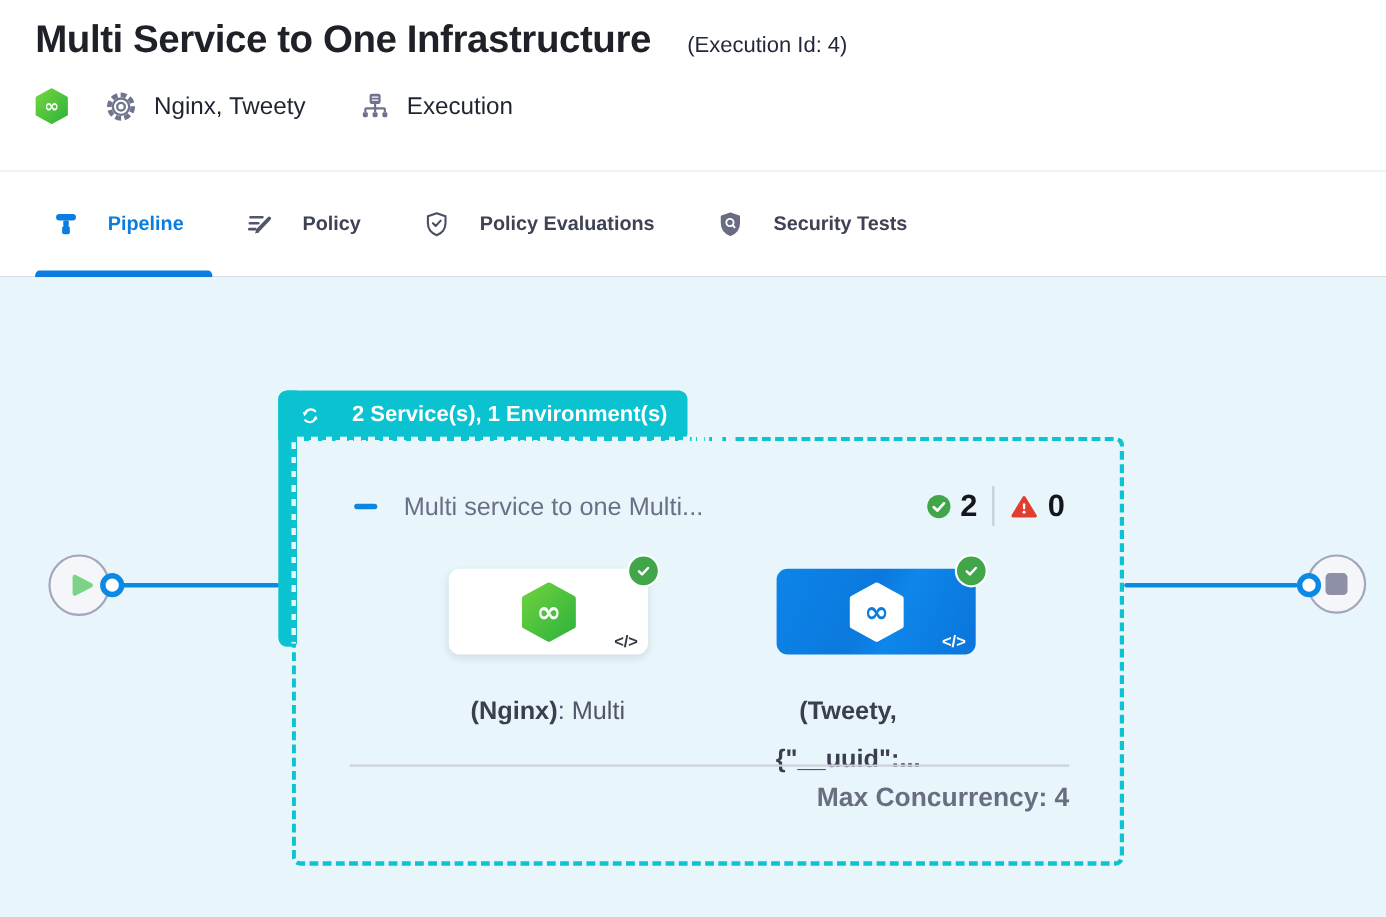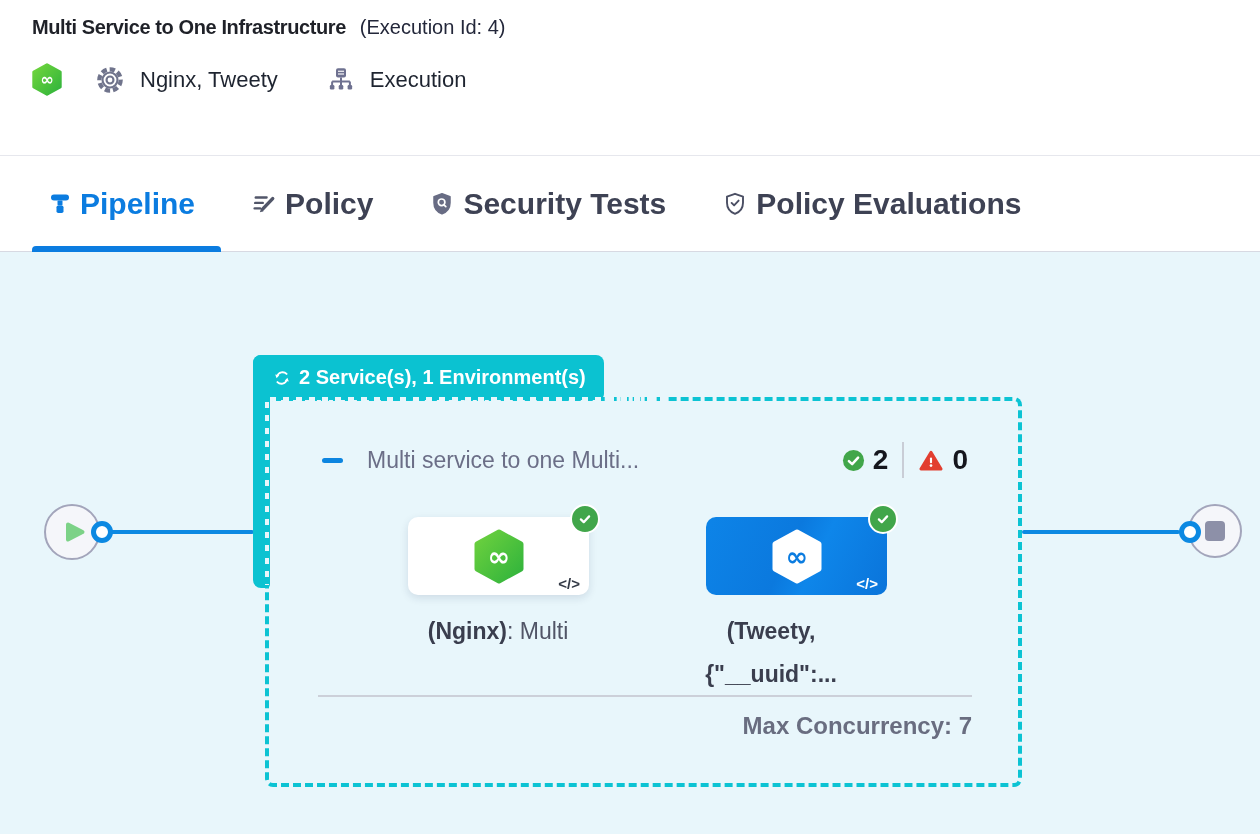--- a/index.html
+++ b/index.html
@@ -2,51 +2,51 @@
 <html><head>
 <meta charset="utf-8">
 <style>
   * { margin:0; padding:0; box-sizing:border-box; }
   html,body { width:1260px; height:834px; overflow:hidden;
     font-family:"Liberation Sans", sans-serif; background:#fff; }
 
   
   .header { background:#fff; padding:16px 32px 0 32px; height:155px; }
   .title-row { display:flex; align-items:baseline; gap:14px; }
-  .page-title { font-size:20px; font-weight:700; color:#1f2128; letter-spacing:-0.4px; }
-  .exec-id { font-size:20px; font-weight:400; color:#23273a; }
+  .page-title { font-size:35px; font-weight:700; color:#1f2128; letter-spacing:-0.4px; }
+  .exec-id { font-size:20px; font-weight:400; color:#23273a;margin-left:19px; }
   .meta-row { margin-top:24px; display:flex; align-items:center; }
   .meta-label { font-size:22px; color:#1e2430; }
   .icon-gap-lg { margin-left:32px; }
   .icon-gap-sm { margin-left:14px; }
   .icon-gap-xl { margin-left:48px; }
 
   
   .tabbar { height:97px; background:#fff; border-top:1px solid #e6e7ed; border-bottom:1px solid #d7d9e2;
     display:flex; align-items:center; padding-left:48px; gap:56px; position:relative; }
-  .tab { display:flex; align-items:center; gap:8px; font-size:30px; font-weight:600; color:#3e4254;
+  .tab { display:flex; align-items:center; gap:26px; font-size:18px; font-weight:600; color:#3e4254;
     height:100%; position:relative; cursor:pointer; }
   .tab.active { color:#0b7ce0; font-weight:700; }
   .tab.active::after { content:""; position:absolute; left:-16px; right:-26px; bottom:-1px;
     height:6px; background:#0b7ce0; border-radius:4px 4px 0 0; }
 
   
   .canvas { position:relative; width:1260px; height:582px; background:#e8f6fb; overflow:hidden; }
 
   .edge { position:absolute; height:4px; background:#0c89e2; border-radius:2px; z-index:1; }
   .ring { position:absolute; width:22px; height:22px; border-radius:50%;
     border:5px solid #0c89e2; background:#fff; z-index:6; }
   .term-node { position:absolute; border-radius:50%; background:#f5f6fa; border:2px solid #a3a5bb;
     display:flex; align-items:center; justify-content:center; z-index:5; }
   .stop-square { width:20px; height:20px; background:#8d90a8; border-radius:4px; }
 
   .teal-bar { position:absolute; left:253px; top:103px; width:17px; height:233px;
     background:#0bc2d1; border-radius:8px 0 4px 8px; z-index:2; }
   .group-badge { position:absolute; left:253px; top:103px; height:45px; display:flex; align-items:center;
-    gap:6px; padding:0 18px; background:#0bc2d1; color:#fff; font-size:20px; font-weight:600;
+    gap:27px; padding:0 18px; background:#0bc2d1; color:#fff; font-size:20px; font-weight:600;
     border-radius:8px 8px 6px 0; z-index:3; cursor:pointer; white-space:nowrap; }
   .dashed-box { position:absolute; left:265px; top:145px; width:757px; height:390px;
     border:4px dashed #0cc3d3; border-radius:8px; z-index:1; }
   .dash-overlay-h { position:absolute; left:270px; top:145px; width:400px; height:4px; z-index:4;
     background:repeating-linear-gradient(90deg,#e8f6fb 0 6px, transparent 6px 13px); }
   .dash-overlay-v { position:absolute; left:265px; top:150px; width:4px; height:183px; z-index:4;
     background:repeating-linear-gradient(180deg,#e8f6fb 0 6px, transparent 6px 13px); }
 
   .stage-header { position:absolute; left:322px; top:190px; width:646px; height:36px;
     display:flex; align-items:center; justify-content:space-between; z-index:2; }
@@ -60,21 +60,21 @@
   .svc-card { position:absolute; width:181px; height:78px; border-radius:10px; z-index:2;
     display:flex; align-items:center; justify-content:center; cursor:pointer; }
   .svc-card.white { background:#fff; box-shadow:0 3px 8px rgba(20,30,70,.12); }
   .svc-card.blue  { background:linear-gradient(115deg,#0d84e8 0%,#0b79de 45%,#0e86ea 60%,#0a74da 100%); }
   .code-glyph { position:absolute; right:9px; bottom:3px; font-size:15px; font-weight:700; }
   .code-dark { color:#343a46; } .code-white { color:#fff; }
   .check-badge { position:absolute; top:-13px; right:-11px; width:30px; height:30px; border-radius:50%;
     background:#41a64a; border:2.5px solid #fff; display:flex; align-items:center; justify-content:center; }
 
   .svc-label { position:absolute; width:220px; text-align:center; font-size:23px; line-height:43px;
-    color:#515567; z-index:2; }
+    color:#515567; z-index:2;margin-top:15px; }
   .svc-label b { color:#3a3e4e; font-weight:700; }
 
   .cards-divider { position:absolute; left:318px; top:443px; width:654px; height:2px; background:#ccd0d9; z-index:2; }
   .max-conc { position:absolute; left:572px; top:460px; width:400px; text-align:right;
     font-size:24px; font-weight:700; color:#696d80; z-index:2; }
 </style>
 </head>
 <body>
 
 <div class="header">
@@ -143,35 +143,35 @@
         </g>
         <line x1="10.5" y1="17" x2="20" y2="7" stroke="#515669" stroke-width="3.2" stroke-linecap="round"></line>
         <polygon points="8.2,19.6 11.6,18.8 9.2,16.5" fill="#515669"></polygon>
       </svg>
     </span>
     <span>Policy</span>
   </div>
   <div class="tab">
     <span style="display:flex;">
       <svg width="26" height="26" viewBox="0 0 26 26">
+        <path d="M13 2.8 L21 5.6 V11.8 C21 17.4 17.5 21.2 13 22.9 C8.5 21.2 5 17.4 5 11.8 V5.6 Z" fill="none" stroke="#4a4e63" stroke-width="1.9" stroke-linejoin="round"></path>
+        <polyline points="9.6,11.9 12.1,14.4 16.6,9.6" fill="none" stroke="#4a4e63" stroke-width="1.9" stroke-linecap="round" stroke-linejoin="round"></polyline>
+      </svg>
+    </span>
+    <span>Policy Evaluations</span>
+  </div>
+  <div class="tab">
+    <span style="display:flex;">
+      <svg width="26" height="26" viewBox="0 0 26 26">
         <path d="M13 2.8 L21 5.6 V11.8 C21 17.4 17.5 21.2 13 22.9 C8.5 21.2 5 17.4 5 11.8 V5.6 Z" fill="#686c84" stroke="#686c84" stroke-width="1.5" stroke-linejoin="round"></path>
         <circle cx="12.6" cy="11.3" r="3.3" fill="none" stroke="#fff" stroke-width="1.7"></circle>
         <line x1="15" y1="13.8" x2="16.8" y2="15.6" stroke="#fff" stroke-width="1.7" stroke-linecap="round"></line>
       </svg>
     </span>
     <span>Security Tests</span>
-  </div>
-  <div class="tab">
-    <span style="display:flex;">
-      <svg width="26" height="26" viewBox="0 0 26 26">
-        <path d="M13 2.8 L21 5.6 V11.8 C21 17.4 17.5 21.2 13 22.9 C8.5 21.2 5 17.4 5 11.8 V5.6 Z" fill="none" stroke="#4a4e63" stroke-width="1.9" stroke-linejoin="round"></path>
-        <polyline points="9.6,11.9 12.1,14.4 16.6,9.6" fill="none" stroke="#4a4e63" stroke-width="1.9" stroke-linecap="round" stroke-linejoin="round"></polyline>
-      </svg>
-    </span>
-    <span>Policy Evaluations</span>
   </div>
 </div>
 
 <div class="canvas">
 
   <div class="term-node" style="left:44px; top:252px; width:56px; height:56px;">
     <span style="display:flex; margin-left:5px;">
       <svg width="22" height="22" viewBox="0 0 22 22">
         <polygon points="4,3.5 18.5,11 4,18.5" fill="#7cd287" stroke="#7cd287" stroke-width="4" stroke-linejoin="round"></polygon>
       </svg>
@@ -259,21 +259,21 @@
 
   <div class="svc-label" style="left:388px; top:358px;">
     <div><b>(Nginx)</b><span>: Multi</span></div>
   </div>
   <div class="svc-label" style="left:661px; top:358px;">
     <div><b>(Tweety,</b></div>
     <div><b>{"__uuid":...</b></div>
   </div>
 
   <div class="cards-divider"></div>
-  <div class="max-conc">Max Concurrency: 7</div>
+  <div class="max-conc">Max Concurrency: 4</div>
 
   <div class="edge" style="left:1022px; top:278px; width:158px;"></div>
   <div class="ring" style="left:1179px; top:269px;"></div>
   <div class="term-node" style="left:1188px; top:252px; width:54px; height:54px;">
     <div class="stop-square"></div>
   </div>
 
 </div>
 
 </body></html>

